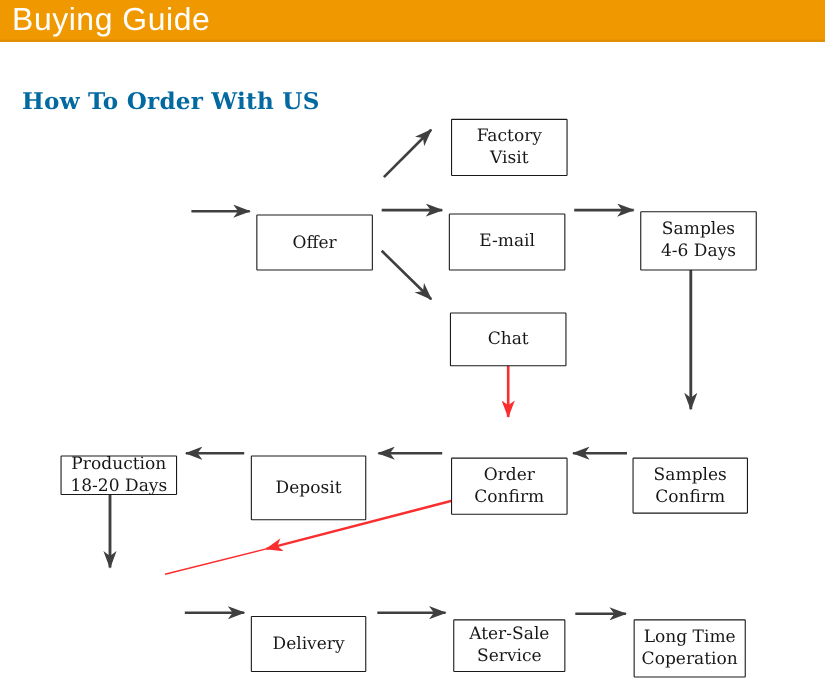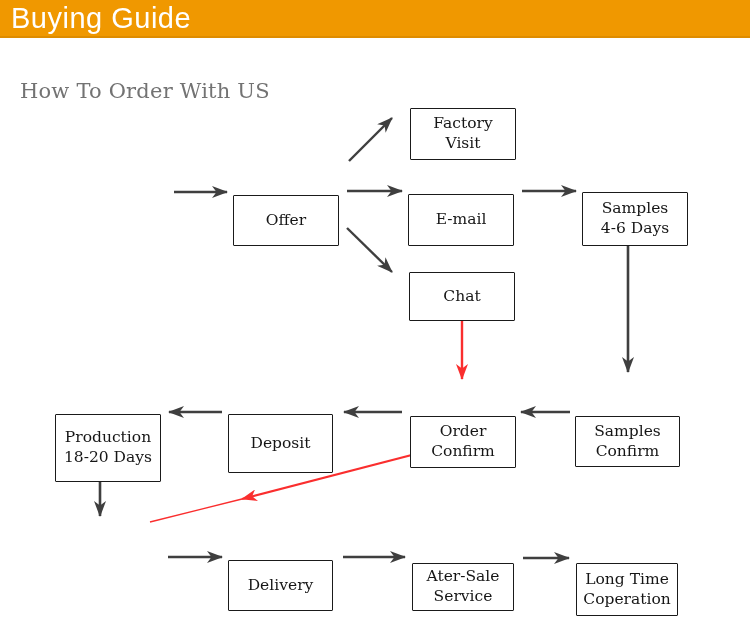--- a/index.html
+++ b/index.html
@@ -3,21 +3,21 @@
 <meta charset="utf-8">
 <style>
   html,body{margin:0;padding:0;background:#ffffff;}
   .page{position:relative;width:750px;height:617px;background:#ffffff;overflow:hidden;
         font-family:"DejaVu Serif",serif;}
   .header{position:absolute;left:0;top:0;width:750px;height:36px;background:#F09800;
           border-bottom:2px solid #DE8C00;}
   .header-title{position:absolute;left:11px;top:1px;font-family:"Liberation Sans",sans-serif;
           font-size:29px;line-height:34px;color:#ffffff;letter-spacing:0.5px;}
   .section-heading{position:absolute;left:20px;top:79px;margin:0;font-size:21px;
-          font-weight:400;color:#737373;font-family:"DejaVu Serif",serif;letter-spacing:0.2px;}
+          font-weight:700;color:#0369a1;font-family:"DejaVu Serif",serif;letter-spacing:0.2px;}
   .arrow-layer{position:absolute;left:0;top:0;width:750px;height:617px;z-index:1;}
   .node{position:absolute;box-sizing:border-box;background:#ffffff;border:1.5px solid #1A1A1A;
         border-radius:1px;display:flex;align-items:center;justify-content:center;z-index:2;margin-top:28px;}
   .node-label{white-space:pre-line;text-align:center;font-size:15.5px;line-height:1.27;
         color:#161616;}
 </style>
 </head>
 <body>
 
 <div class="page">
@@ -69,39 +69,39 @@
 
   <div class="node" style="left:408px;top:166px;width:106px;height:52px">
     <span class="node-label">E-mail</span>
   </div>
 
   <div class="node" style="left:582px;top:164px;width:106px;height:54px">
     <span class="node-label">Samples
 4-6 Days</span>
   </div>
 
-  <div class="node" style="left:409px;top:244px;width:106px;height:49px">
+  <div class="node" style="left:409px;top:256px;width:106px;height:49px">
     <span class="node-label">Chat</span>
   </div>
 
   <div class="node" style="left:575px;top:388px;width:105px;height:51px">
     <span class="node-label">Samples
 Confirm</span>
   </div>
 
   <div class="node" style="left:410px;top:388px;width:106px;height:52px">
     <span class="node-label">Order
 Confirm</span>
   </div>
 
   <div class="node" style="left:228px;top:386px;width:105px;height:59px">
     <span class="node-label">Deposit</span>
   </div>
 
-  <div class="node" style="left:55px;top:386px;width:106px;height:68px">
+  <div class="node" style="left:55px;top:386px;width:106px;height:36px">
     <span class="node-label">Production
 18-20 Days</span>
   </div>
 
 
   <div class="node" style="left:228px;top:532px;width:105px;height:51px">
     <span class="node-label">Delivery</span>
   </div>
 
   <div class="node" style="left:412px;top:535px;width:102px;height:48px">

